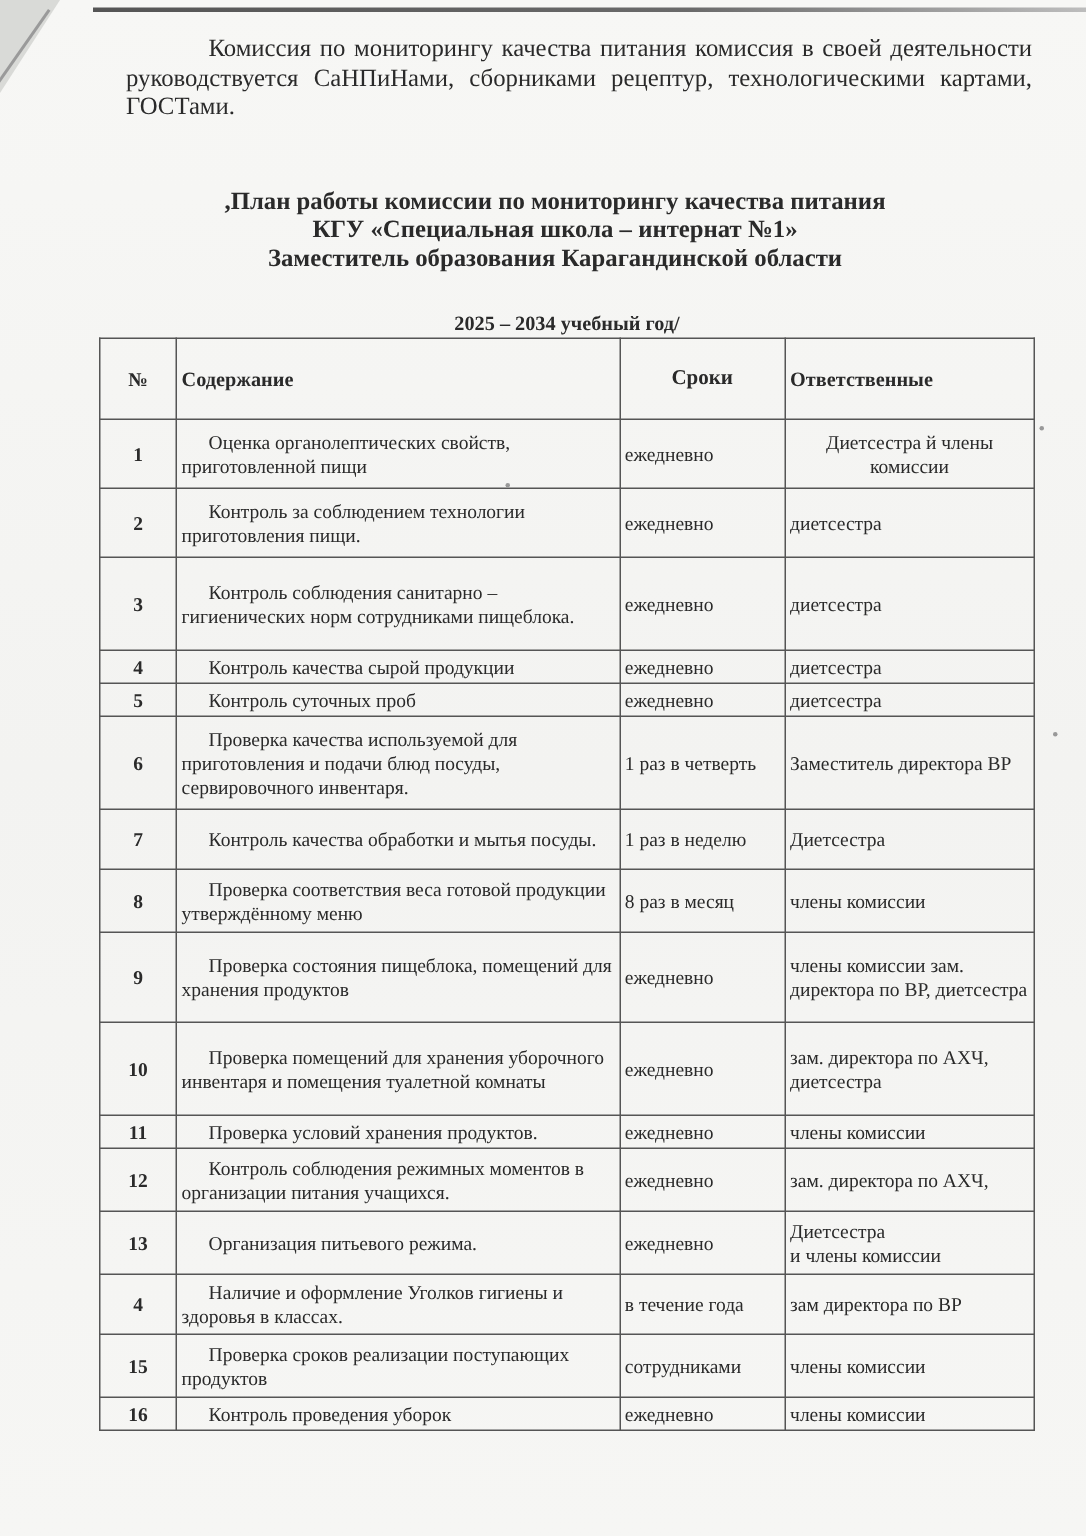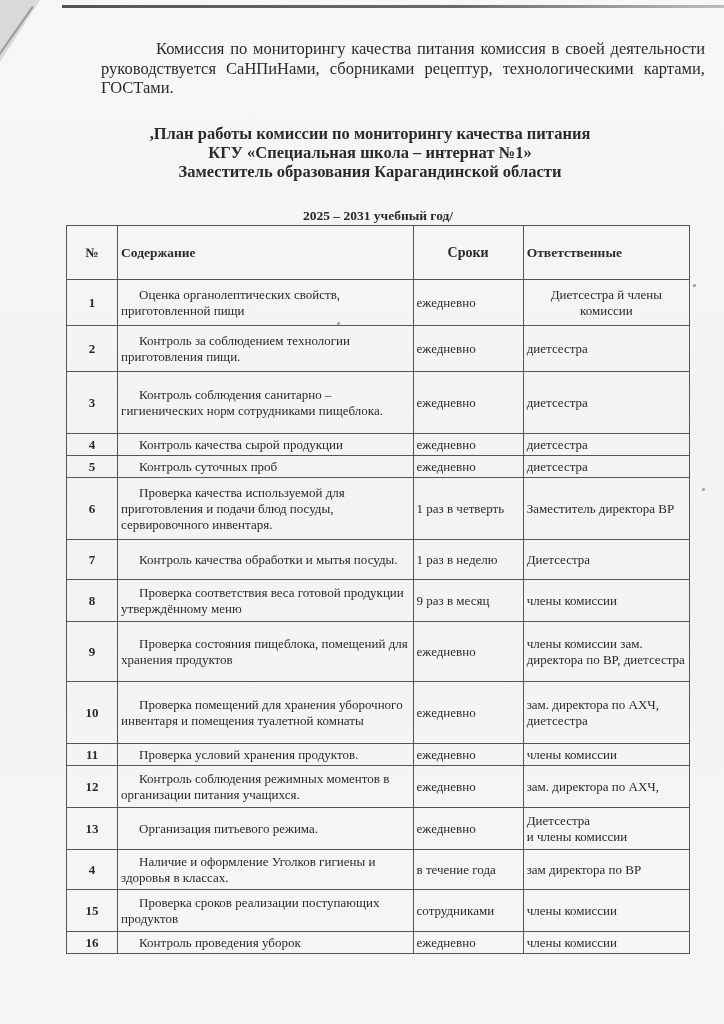--- a/index.html
+++ b/index.html
@@ -64,29 +64,29 @@
   .dot { position: absolute; width: 3px; height: 3px; border-radius: 50%; background: #999; }
 </style>
 </head>
 <body>
 
 <div class="page">
   <div class="corner-fold"></div>
   <div class="corner-line"></div>
   <div class="scan-edge"></div>
 
-  <p class="intro" style="margin:17px;">Комиссия по мониторингу качества питания комиссия в своей деятельности руководствуется СаНПиНами, сборниками рецептур, технологическими картами, ГОСТами.</p>
+  <p class="intro" style="margin:0;">Комиссия по мониторингу качества питания комиссия в своей деятельности руководствуется СаНПиНами, сборниками рецептур, технологическими картами, ГОСТами.</p>
 
   <div class="title-block">
     <div>,План работы комиссии по мониторингу качества питания</div>
     <div>КГУ «Специальная школа – интернат №1»</div>
     <div>Заместитель образования Карагандинской области</div>
   </div>
 
-  <div class="year">2025 – 2031 учебный год/</div>
+  <div class="year">2025 – 2034 учебный год/</div>
 
   <table class="plan">
     <thead>
       <tr style="height:54px;">
         <th class="col-num h-num">№</th>
         <th class="col-content h-content">Содержание</th>
         <th class="col-term h-term">Сроки</th>
         <th class="col-resp h-resp">Ответственные</th>
       </tr>
     </thead>
@@ -129,21 +129,21 @@
         </tr>
         <tr style="height: 40px;">
           <td class="col-num">7</td>
           <td class="col-content c-content">Контроль качества обработки и мытья посуды.</td>
           <td class="col-term c-term">1 раз в неделю</td>
           <td class="col-resp c-resp" style="white-space: pre-line;">Диетсестра</td>
         </tr>
         <tr style="height: 42px;">
           <td class="col-num">8</td>
           <td class="col-content c-content">Проверка соответствия веса готовой продукции утверждённому меню</td>
-          <td class="col-term c-term">9 раз в месяц</td>
+          <td class="col-term c-term">8 раз в месяц</td>
           <td class="col-resp c-resp" style="white-space: pre-line;">члены комиссии</td>
         </tr>
         <tr style="height: 60px;">
           <td class="col-num">9</td>
           <td class="col-content c-content">Проверка состояния пищеблока, помещений для хранения продуктов</td>
           <td class="col-term c-term">ежедневно</td>
           <td class="col-resp c-resp" style="white-space: pre-line;">члены комиссии зам. директора по ВР, диетсестра</td>
         </tr>
         <tr style="height: 62px;">
           <td class="col-num">10</td>

